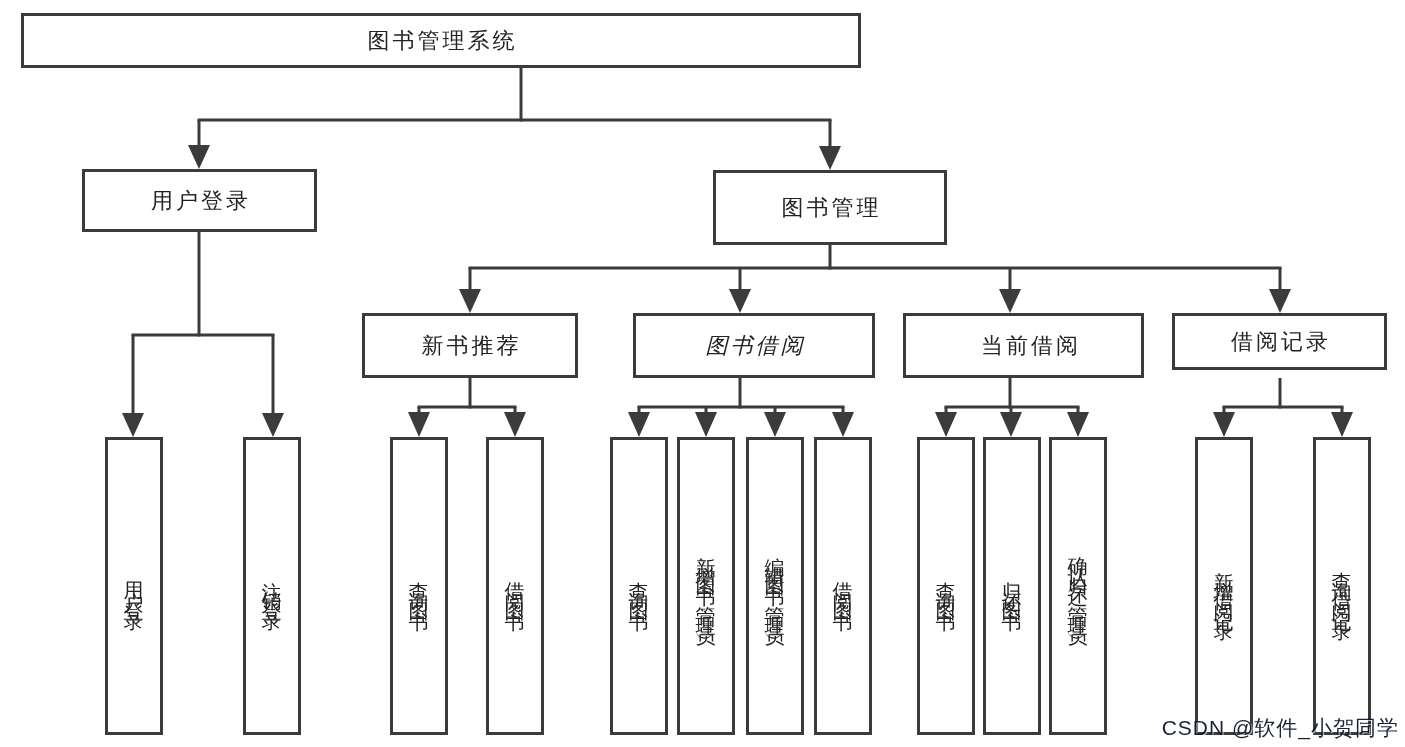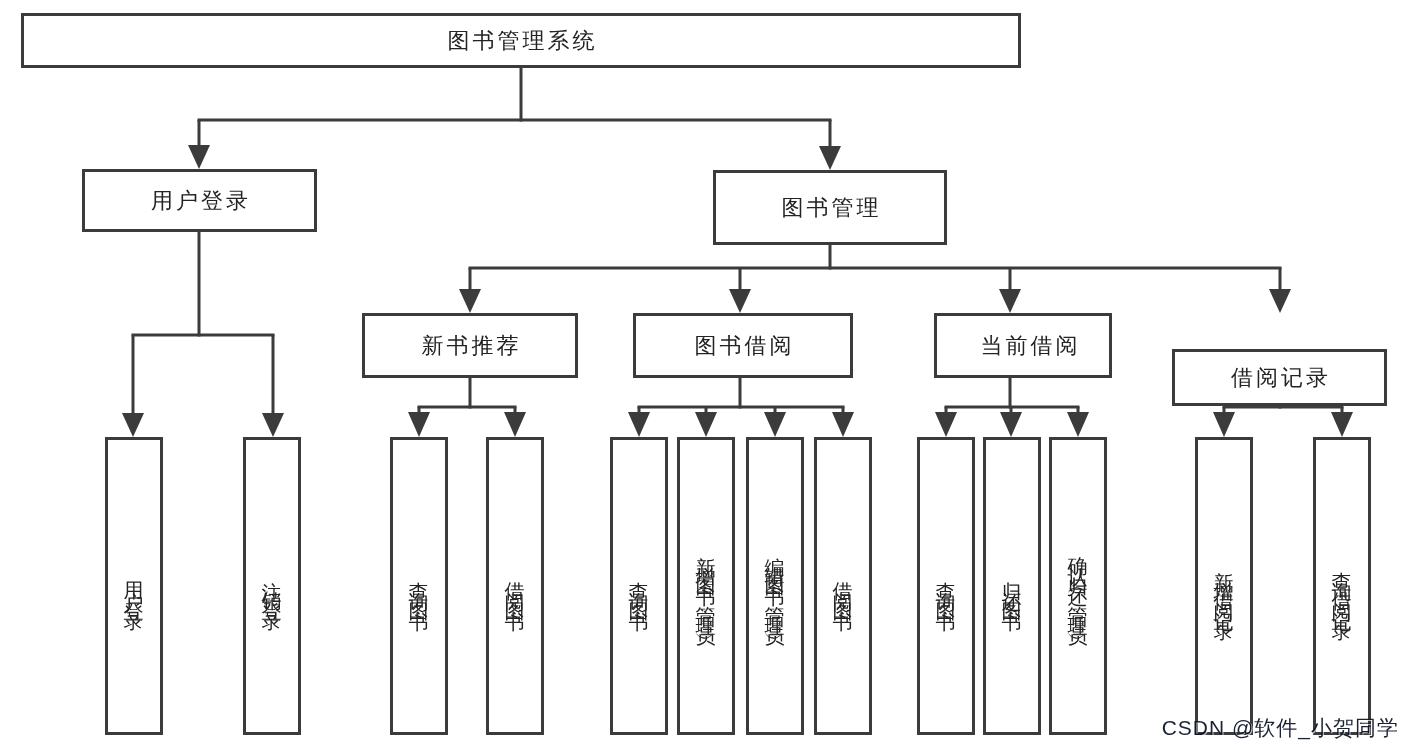--- a/index.html
+++ b/index.html
@@ -140,41 +140,41 @@
     <g>
       <line x1="1280" y1="378" x2="1280" y2="408.5"></line>
       <line x1="1222.5" y1="407" x2="1343.5" y2="407"></line>
       <line x1="1224" y1="407" x2="1224" y2="414"></line>
       <polygon points="1213,412 1235,412 1224,437"></polygon>
       <line x1="1342" y1="407" x2="1342" y2="414"></line>
       <polygon points="1331,412 1353,412 1342,437"></polygon>
     </g>
   </svg>
 
-  <div class="node hbox" style="left:21px; top:13px; width:1000px; height:55px;">
+  <div class="node hbox" style="left:21px; top:13px; width:840px; height:55px;">
     <span>图书管理系统</span>
   </div>
 
   <div class="node hbox" style="left:82px; top:169px; width:235px; height:63px;">
     <span>用户登录</span>
   </div>
   <div class="node hbox" style="left:713px; top:170px; width:234px; height:75px;">
     <span>图书管理</span>
   </div>
 
   <div class="node hbox" style="left:362px; top:313px; width:216px; height:65px;">
     <span>新书推荐</span>
   </div>
-  <div class="node hbox" style="left:633px; top:313px; width:220px; height:65px;">
+  <div class="node hbox" style="left:633px; top:313px; width:242px; height:65px;font-style:italic;">
     <span>图书借阅</span>
   </div>
-  <div class="node hbox" style="left:934px; top:313px; width:178px; height:65px;padding-left:12px;">
+  <div class="node hbox" style="left:903px; top:313px; width:241px; height:65px;padding-left:12px;">
     <span>当前借阅</span>
   </div>
-  <div class="node hbox" style="left:1172px; top:313px; width:215px; height:57px;margin-top:36px;">
+  <div class="node hbox" style="left:1172px; top:313px; width:215px; height:57px;">
     <span>借阅记录</span>
   </div>
 
   <div class="node vbox" style="left:105px; top:437px; width:58px; height:298px;">
     <span>用户登录</span>
   </div>
   <div class="node vbox" style="left:243px; top:437px; width:58px; height:298px;">
     <span>注销登录</span>
   </div>
 

